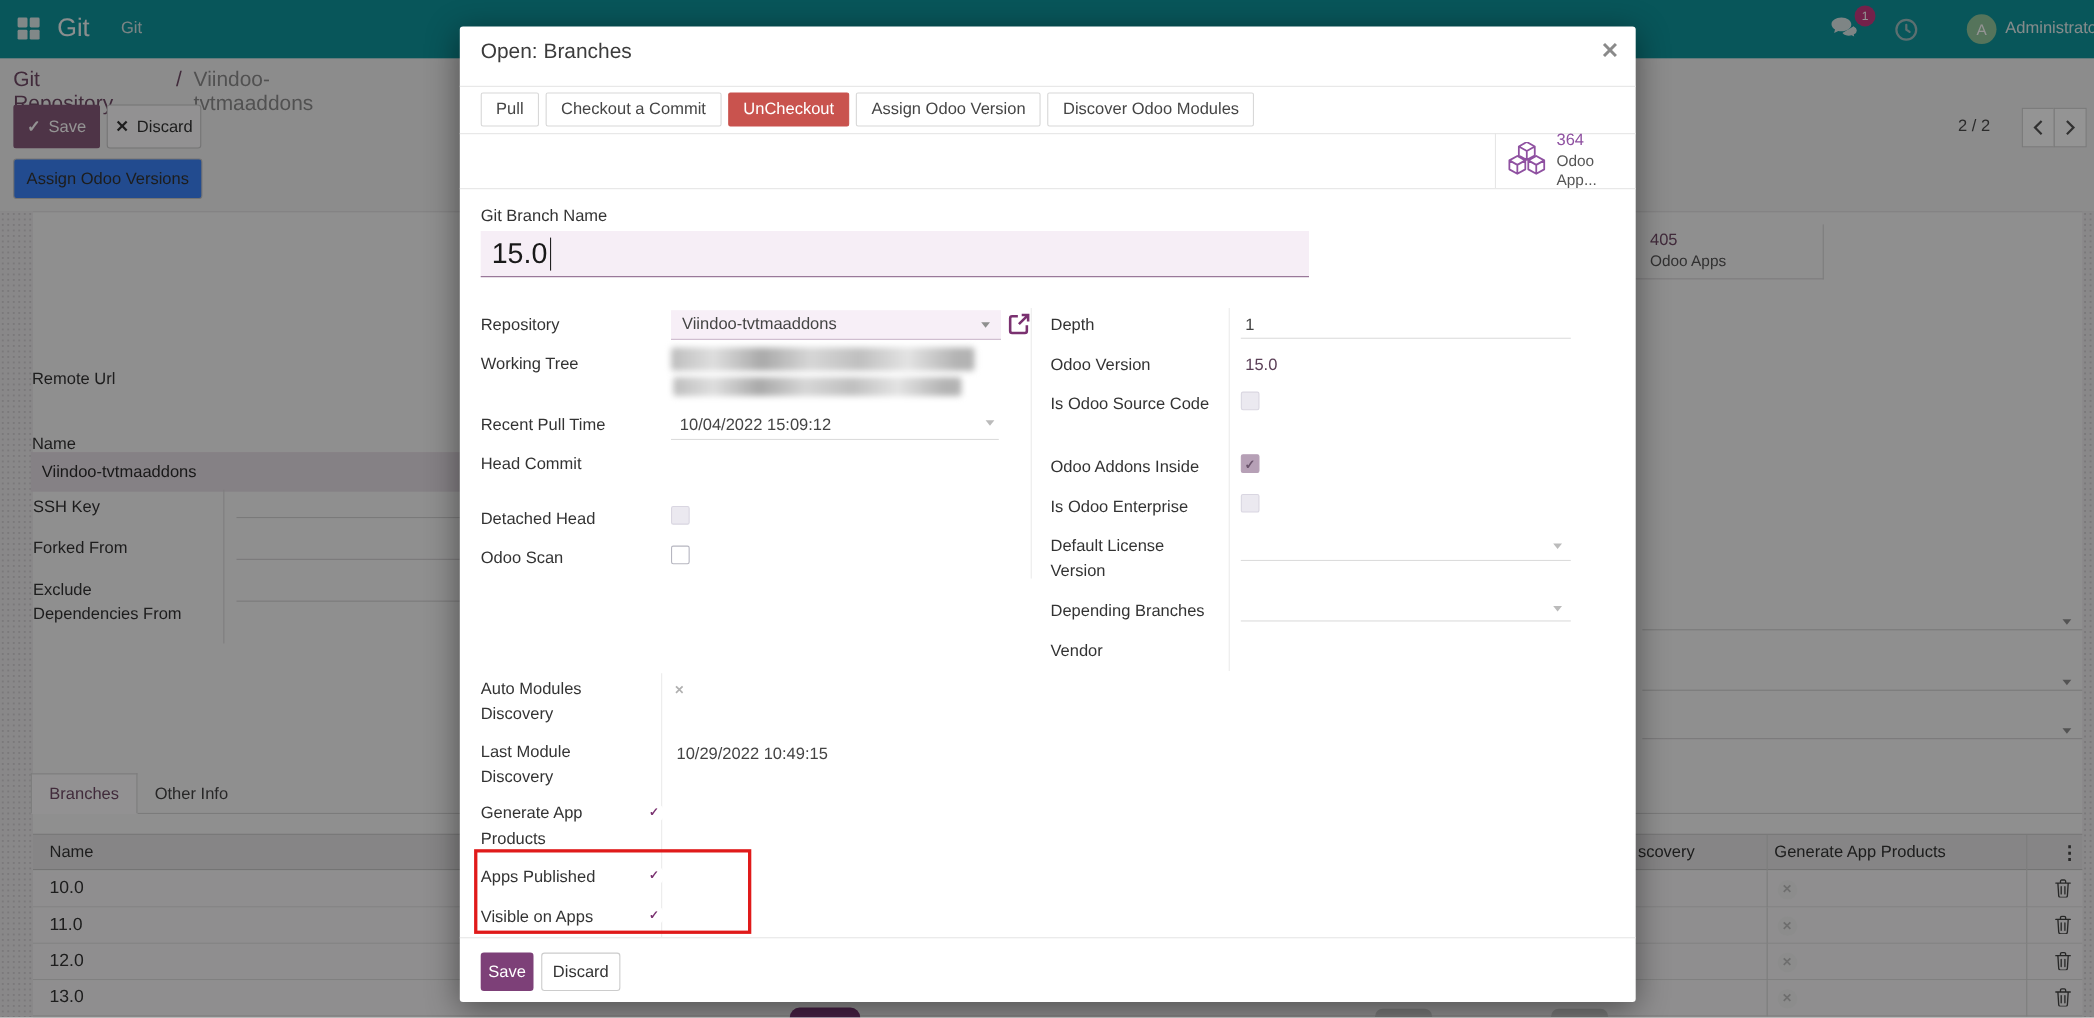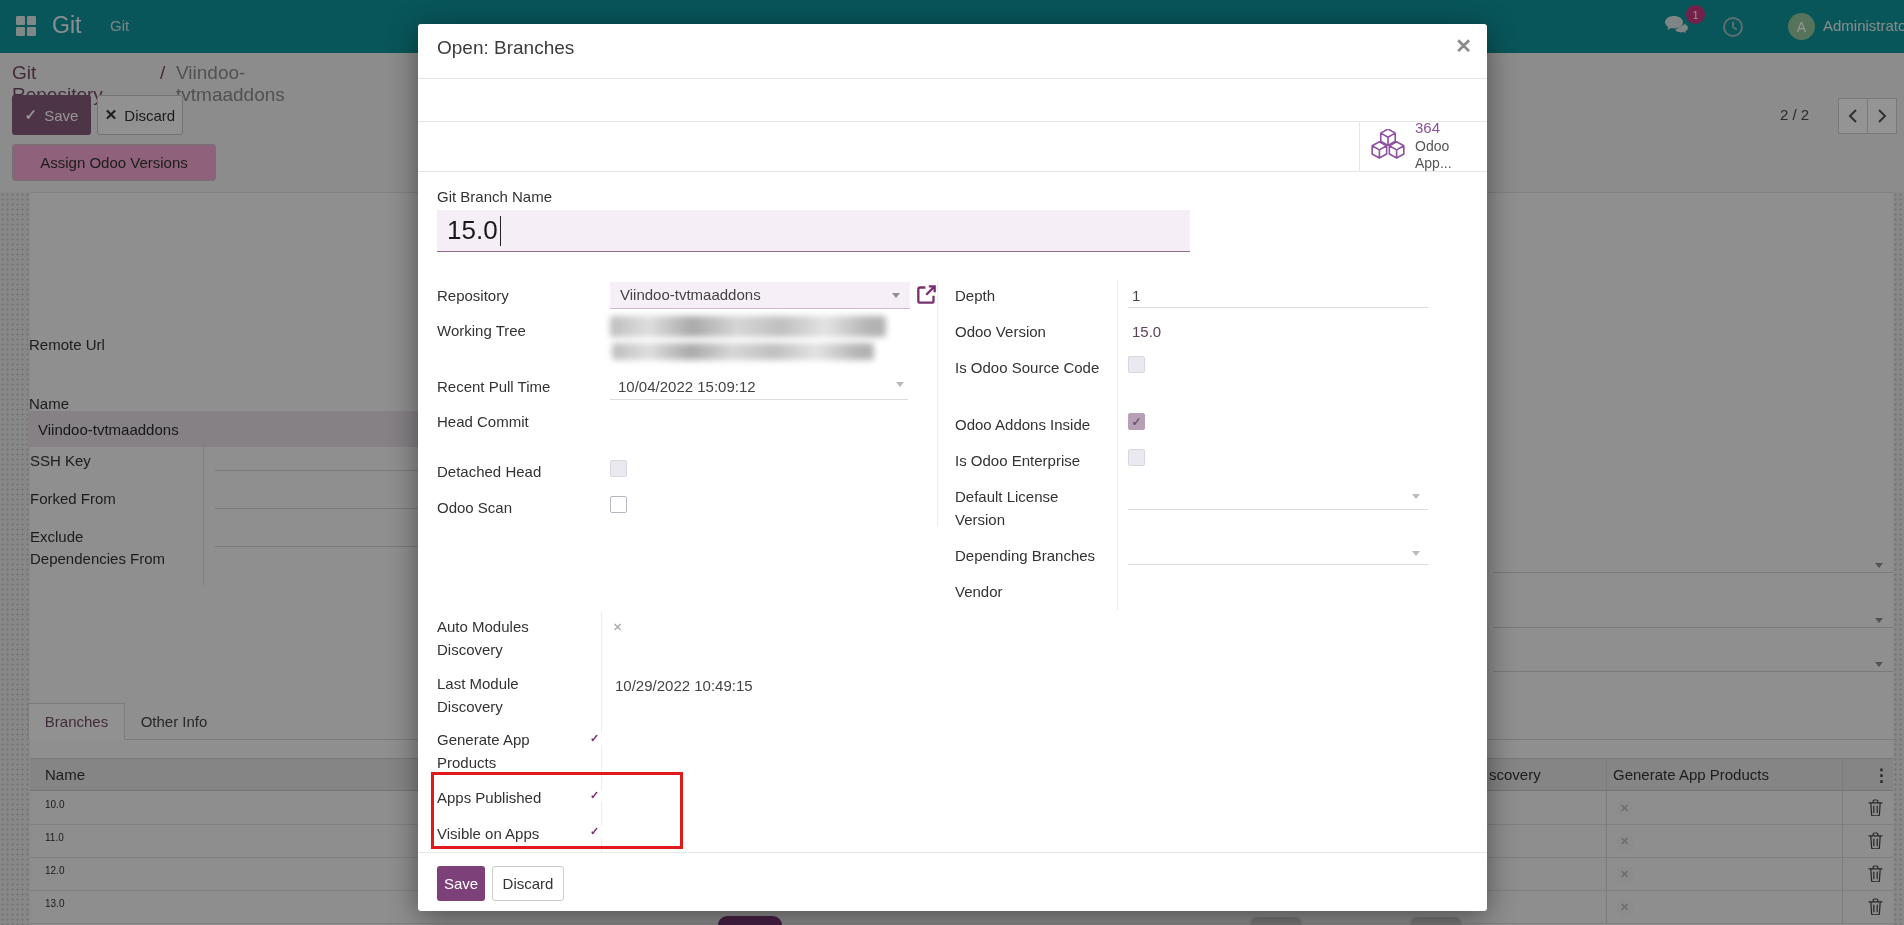--- a/index.html
+++ b/index.html
@@ -19,21 +19,21 @@
   .user-name { left:1823px; top:17px; font-size:15px; color:#e6f0f0; }
 
   
   .breadcrumb-parent { left:12px; top:62px; font-size:19px; color:#714B67; }
   .breadcrumb-sep { left:160px; top:62px; font-size:19px; color:#714B67; }
   .breadcrumb-current { left:176px; top:62px; font-size:19px; color:#8c8c8c; }
   .btn { display:inline-flex; align-items:center; justify-content:center; gap:7px; font-size:15px;
          border:1px solid transparent; border-radius:3px; cursor:pointer; }
   .bg-save { left:12px; top:95px; width:79px; height:40px; background:#875A7B; color:#fff; }
   .bg-discard { left:97px; top:95px; width:86px; height:40px; background:#fbfafb; border-color:#c8c8c8; color:#333; }
-  .bg-assign { left:12px; top:144px; width:204px; height:37px; background:#f9a8d4; border-color:#c6c6c6; color:#333; }
+  .bg-assign { left:12px; top:144px; width:172px; height:37px; background:#3b82f6; border-color:#c6c6c6; color:#333; }
   .check-icon::before { content:"✓"; font-weight:bold; }
   .x-icon::before { content:"✕"; font-weight:bold; }
   .pager-text { left:1780px; top:106px; font-size:15px; color:#4a4a4a; }
   .pager-btn { top:98px; width:30px; height:36px; background:#fff; border:1px solid #d2d2d2;
                display:flex; align-items:center; justify-content:center; }
 
   
   .sheet { left:0; top:192px; width:1904px; height:733px; background:#f7f6f7; border-top:1px solid #dedede; }
   .dots { background-color:#eceaec;
           background-image:radial-gradient(#d3d0d3 1px, transparent 1.2px); background-size:5px 5px; }
@@ -47,21 +47,21 @@
            border-top:5px solid #8f8f8f; }
   .tab-active { left:28px; top:703px; width:97px; height:37px; background:#fbfafb;
                 border:1px solid #d5d5d5; border-bottom:1px solid #fbfafb; display:flex; align-items:center;
                 justify-content:center; font-size:15px; color:#714B67; z-index:2; }
   .tab-plain { left:125px; top:703px; width:98px; height:37px; display:flex; align-items:center;
                justify-content:center; font-size:15px; color:#444; }
   .thead { left:30px; top:758px; width:1863px; height:33px; background:#e7e6e7;
            border-top:1px solid #cfcfcf; border-bottom:1px solid #c9c9c9; }
   .th-text { font-size:15px; color:#333; font-weight:500; }
   .trow { left:30px; width:1863px; height:33px; background:#f6f5f6; border-bottom:1px solid #dcdcdc; }
-  .cell-text { font-size:10px; color:#333; }
+  .cell-text { font-size:16px; color:#333; }
   .col-border { width:1px; background:#d6d6d6; }
   .kebab::before { content:"⋮"; font-size:17px; font-weight:bold; color:#444; }
 
   
   .toggle { width:38px; height:23px; border-radius:12px; position:relative; }
   .toggle .knob { position:absolute; top:2.5px; width:18px; height:18px; border-radius:50%; background:#fff;
                   display:flex; align-items:center; justify-content:center; font-size:11px; font-weight:bold; }
   .toggle.on { background:#7a3170; } .toggle.on .knob { right:2.5px; }
   .toggle.on .knob::before { content:"✓"; color:#7a3170; }
   .toggle.off { background:#bcbcbc; } .toggle.off .knob { left:2.5px; }
@@ -174,20 +174,24 @@
   <span class="abs pager-btn" style="left:1867px">
     <svg viewBox="0 0 10 14" width="10" height="14">
         <path d="M2 1l6 6-6 6" stroke="#555" stroke-width="2" fill="none"></path>
       </svg>
   </span>
 
   <div class="abs sheet"></div>
   <div class="abs dots" style="left:0;top:192px;width:30px;height:733px"></div>
   <div class="abs dots" style="left:1893px;top:192px;width:11px;height:733px"></div>
 
+  <div class="abs" style="left:1460px;top:204px;width:198px;height:50px;border-right:1px solid #d6d6d6;border-bottom:1px solid #d6d6d6;cursor:pointer">
+    <span class="abs stat-val" style="left:40px;top:6px">405</span>
+    <span class="abs stat-lbl" style="left:40px;top:25px">Odoo Apps</span>
+  </div>
 
   <span class="abs lbl" style="left:29px;top:334px">Remote Url</span>
   <span class="abs lbl" style="left:29px;top:393px">Name</span>
   <div class="abs muted-input" style="left:28px;top:411px;width:390px;height:36px">
     <span>Viindoo-tvtmaaddons</span>
   </div>
   <span class="abs lbl" style="left:30px;top:450px">SSH Key</span>
   <span class="abs lbl" style="left:30px;top:488px">Forked From</span>
   <span class="abs lbl" style="left:30px;top:526px;width:140px">Exclude Dependencies From</span>
   <div class="abs" style="left:203px;top:445px;width:1px;height:140px;background:#d9d9d9"></div>
@@ -269,20 +273,27 @@
   <div class="abs" style="left:1410px;top:917px;width:52px;height:14px;border-radius:7px;background:#cfcfcf"></div>
 
   <div class="abs overlay"></div>
 
   <div class="abs modal">
     <span class="abs modal-title">Open: Branches</span>
     <span class="abs modal-close x-icon"></span>
     <div class="abs hline" style="left:0;top:54px;width:1069px"></div>
 
     
+    <div class="abs sb-row">
+      <button class="sb-btn">Pull</button>
+      <button class="sb-btn">Checkout a Commit</button>
+      <button class="sb-btn danger">UnCheckout</button>
+      <button class="sb-btn">Assign Odoo Version</button>
+      <button class="sb-btn">Discover Odoo Modules</button>
+    </div>
     <div class="abs hline" style="left:0;top:97px;width:1069px"></div>
 
     
     <div class="abs stat-btn-modal">
       <span class="cubes">
         <svg viewBox="0 0 42 33" width="38" height="30">
             <g fill="#fff" stroke="currentColor" stroke-width="1.8" stroke-linejoin="round">
           <g transform="translate(12.5,0)">
                 <path d="M8.5 0l8 4.5v9l-8 4.5-8-4.5v-9zM.5 4.5L8.5 9l8-4.5M8.5 9v9"></path>
               </g>

